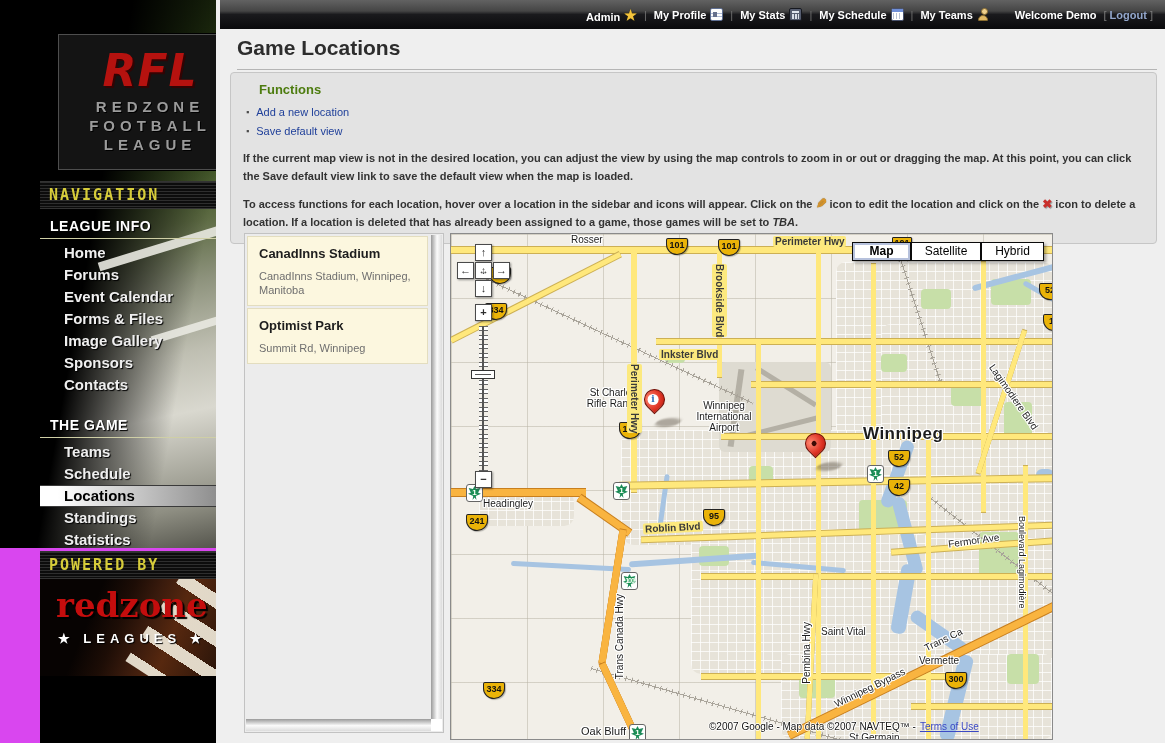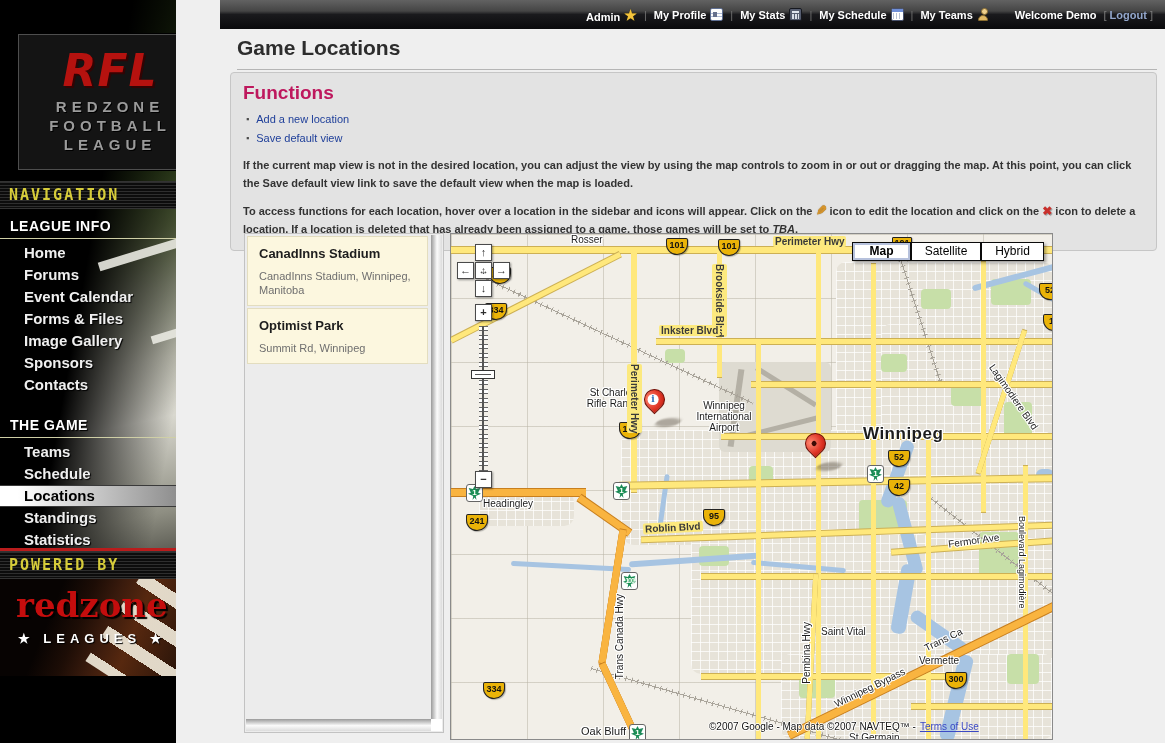--- a/index.html
+++ b/index.html
@@ -1,19 +1,19 @@
 <!DOCTYPE html>
 <html><head>
 <meta charset="utf-8">
 <style>
   html,body{margin:0;padding:0;background:#000;}
   .app{position:relative;width:1165px;height:743px;overflow:hidden;font-family:"Liberation Sans",sans-serif;background:#efefef;}
 
   
-  .sidebar{position:absolute;left:0;top:0;width:176px;height:743px;overflow:hidden;background:#b91c1c;}
+  .sidebar{position:absolute;left:0;top:0;width:176px;height:743px;overflow:hidden;background:#d946ef;padding-left:40px;}
   .turf{position:absolute;left:0;top:0;width:220px;height:548px;
     background:
       linear-gradient(100deg,#000 42%,rgba(0,0,0,0) 78%),
       linear-gradient(168deg,#1c2a0e 6%,#2c4015 24%,#3c5322 34%,#5d6b43 44%,#8d927c 54%,#bfbfb2 66%,#d9d8cf 76%,#8e8e82 92%,#54544c 100%);}
   .yard-stripe{position:absolute;background:#e9e9e1;opacity:.9;}
   .s1{left:96px;top:242px;width:140px;height:9px;transform:rotate(-17deg);}
   .s2{left:150px;top:324px;width:85px;height:8px;transform:rotate(-17deg);}
   .logo-wrap{position:relative;height:181px;}
   .logo-box{position:absolute;left:18px;top:34px;width:182px;height:134px;background:#141414;border:1px solid #4e4e4e;text-align:center;box-shadow:0 0 0 1px #000;}
   .rfl{margin-top:10px;font-family:"DejaVu Sans",sans-serif;font-style:italic;font-weight:bold;font-size:44px;line-height:52px;color:#b5120f;letter-spacing:1px;text-shadow:2px 2px 0 #320404;}
@@ -57,21 +57,21 @@
     background:repeating-linear-gradient(to right,#b9c2d6 0 1px,#fff 1px 3px),repeating-linear-gradient(to bottom,#b9c2d6 0 1px,#fff 1px 3px);}
   .icon-person::before{content:"";position:absolute;left:4px;top:0;width:5px;height:5px;border-radius:50%;background:#f0d08c;border:1px solid #8a6d2f;}
   .icon-person::after{content:"";position:absolute;left:1px;bottom:0;width:10px;height:6px;border-radius:5px 5px 1px 1px;background:#e2b964;border:1px solid #8a6d2f;box-sizing:border-box;}
   .welcome{margin-left:18px;}
   .logout-wrap{color:#7c7c7c;font-weight:normal;}
   .logout-link{color:#93a7cc;font-weight:bold;cursor:pointer;}
 
   .page-title{position:absolute;left:17px;right:8px;top:36px;font-size:21px;font-weight:bold;color:#2d2d2d;padding-bottom:9px;border-bottom:1px solid #b5b5b5;}
 
   .functions{position:absolute;left:10px;right:8px;top:72px;background:#e3e3e3;border:1px solid #c6c6c6;border-radius:4px;padding:9px 12px 12px 12px;box-sizing:border-box;font-size:11px;color:#333;}
-  .functions h2{margin:0 0 6px 0;font-size:19px;color:#be185d;}
+  .functions h2{margin:0 0 6px 16px;font-size:13px;color:#4d7c0f;}
   .fn-links{list-style:none;margin:0 0 8px 0;padding:0;}
   .fn-links li{line-height:19px;}
   .fn-links li::before{content:"▪";color:#4a4a4a;font-size:9px;margin:0 7px 0 3px;vertical-align:1px;}
   .fn-links a{color:#20409a;text-decoration:none;cursor:pointer;}
   .functions p{margin:0 0 10px 0;line-height:18px;font-weight:bold;}
   .functions p:last-child{margin-bottom:0;}
   .pencil-icon::before{content:"✎";color:#d7952c;font-size:13px;display:inline-block;transform:scaleX(-1);text-shadow:0 0 1px #7a5510;}
   .red-x-icon::before{content:"✖";color:#c9302c;font-size:12px;text-shadow:1px 1px 1px rgba(0,0,0,.35);}
   .tba{font-style:italic;}
 
@@ -345,21 +345,21 @@
           <div class="num">100</div>
         </div>
       <div class="gshield" style="left:178px;top:490px;">
           <div class="leaf"></div>
           <div class="num">1</div>
         </div>
 
       <div class="mlabel" style="left:120px;top:0;">Rosser</div>
       <div class="road-label" style="left:322px;top:2px;">Perimeter Hwy</div>
       <div class="road-label vert" style="left:261px;top:30px;">Brookside Blvd</div>
-      <div class="road-label" style="left:208px;top:91px;">Inkster Blvd</div>
+      <div class="road-label" style="left:208px;top:115px;">Inkster Blvd</div>
       <div class="mlabel" style="left:126px;top:153px;width:72px;text-align:center;">St Charles</div>
       <div class="mlabel" style="left:126px;top:164px;width:72px;text-align:center;">Rifle Range</div>
       <div class="road-label vert" style="left:176px;top:130px;">Perimeter Hwy</div>
       <div class="mlabel" style="left:238px;top:166px;width:70px;text-align:center;">Winnipeg</div>
       <div class="mlabel" style="left:238px;top:177px;width:70px;text-align:center;">International</div>
       <div class="mlabel" style="left:238px;top:188px;width:70px;text-align:center;">Airport</div>
       <div class="mlabel big" style="left:412px;top:190px;">Winnipeg</div>
       <div class="mlabel" style="left:32px;top:264px;">Headingley</div>
       <div class="road-label" style="left:192px;top:288px;transform:rotate(-3deg);">Roblin Blvd</div>
       <div class="mlabel" style="left:497px;top:301px;transform:rotate(-8deg);">Fermor Ave</div>

